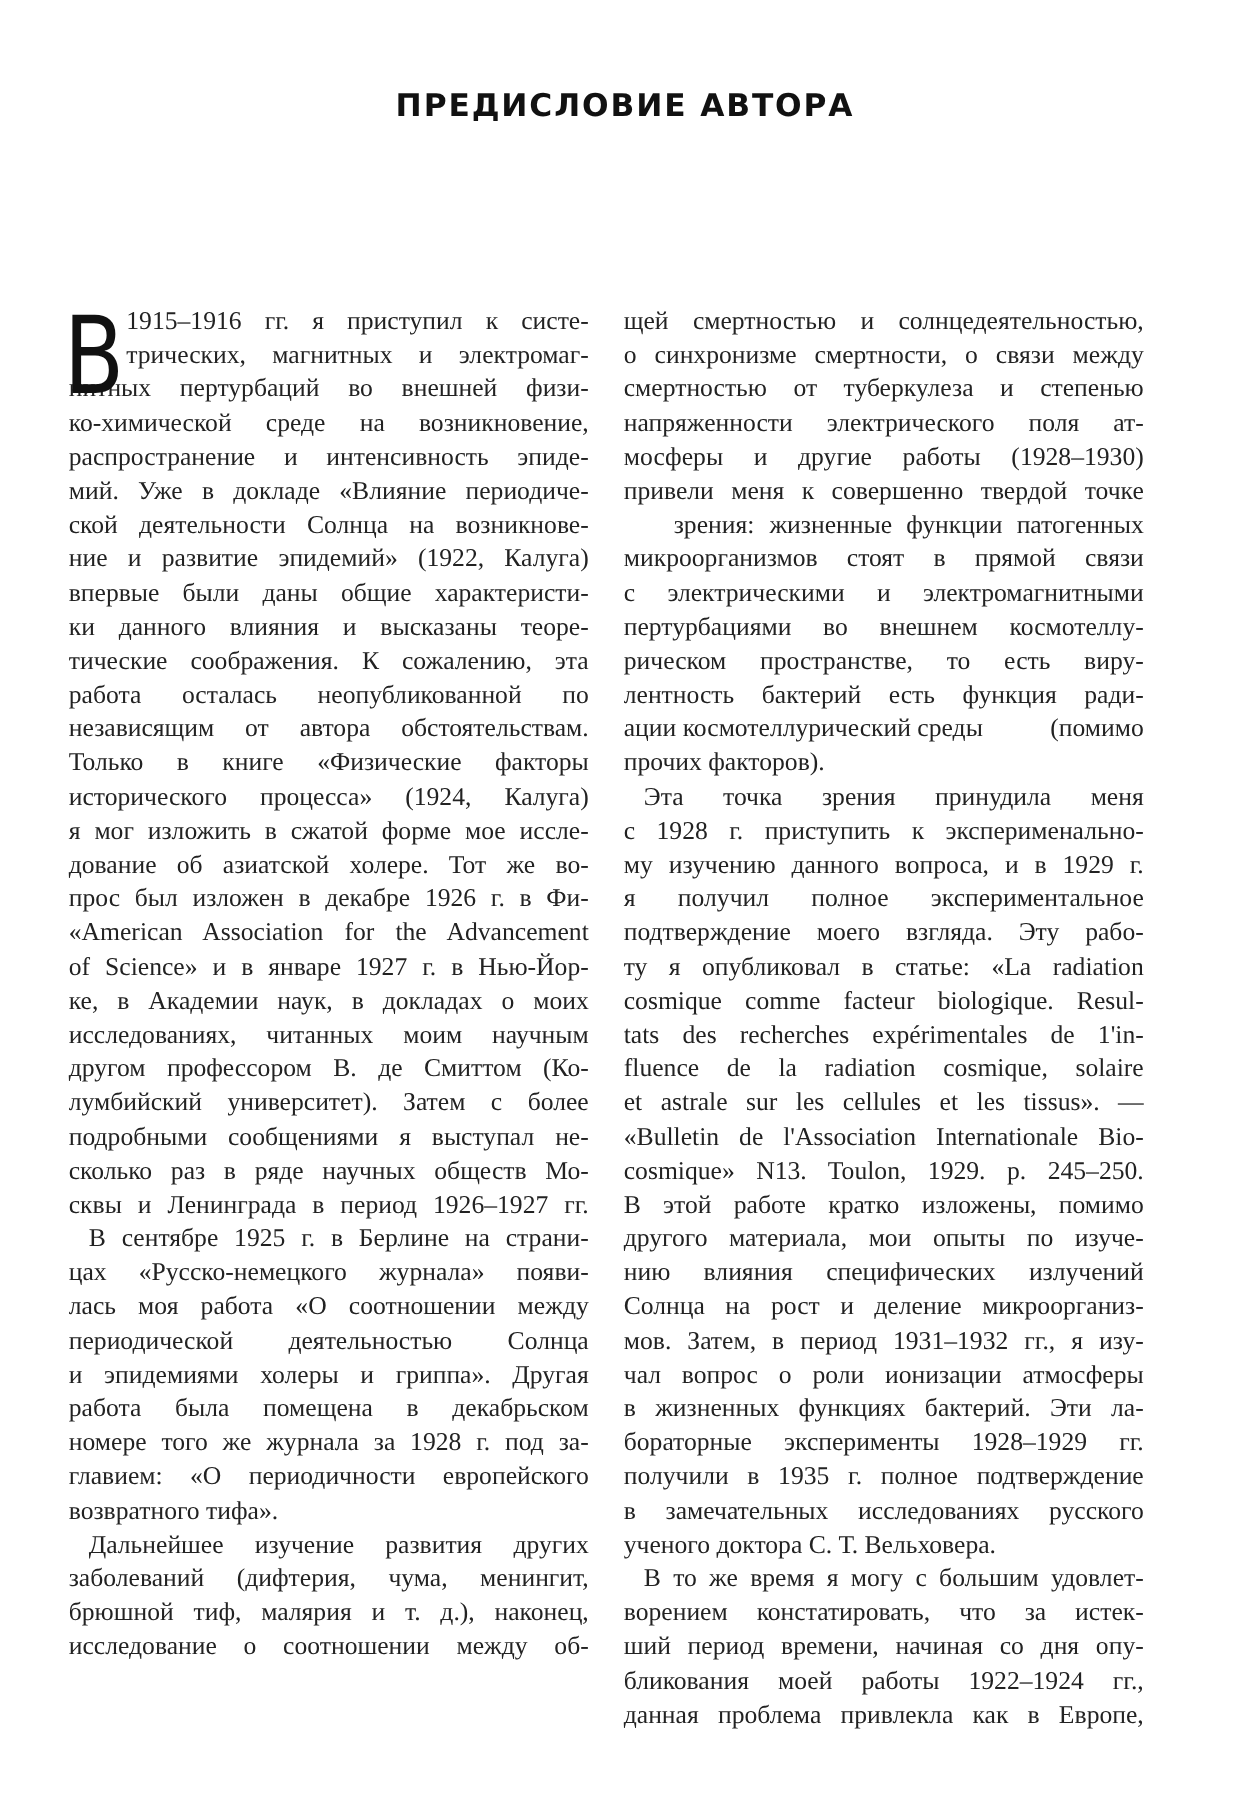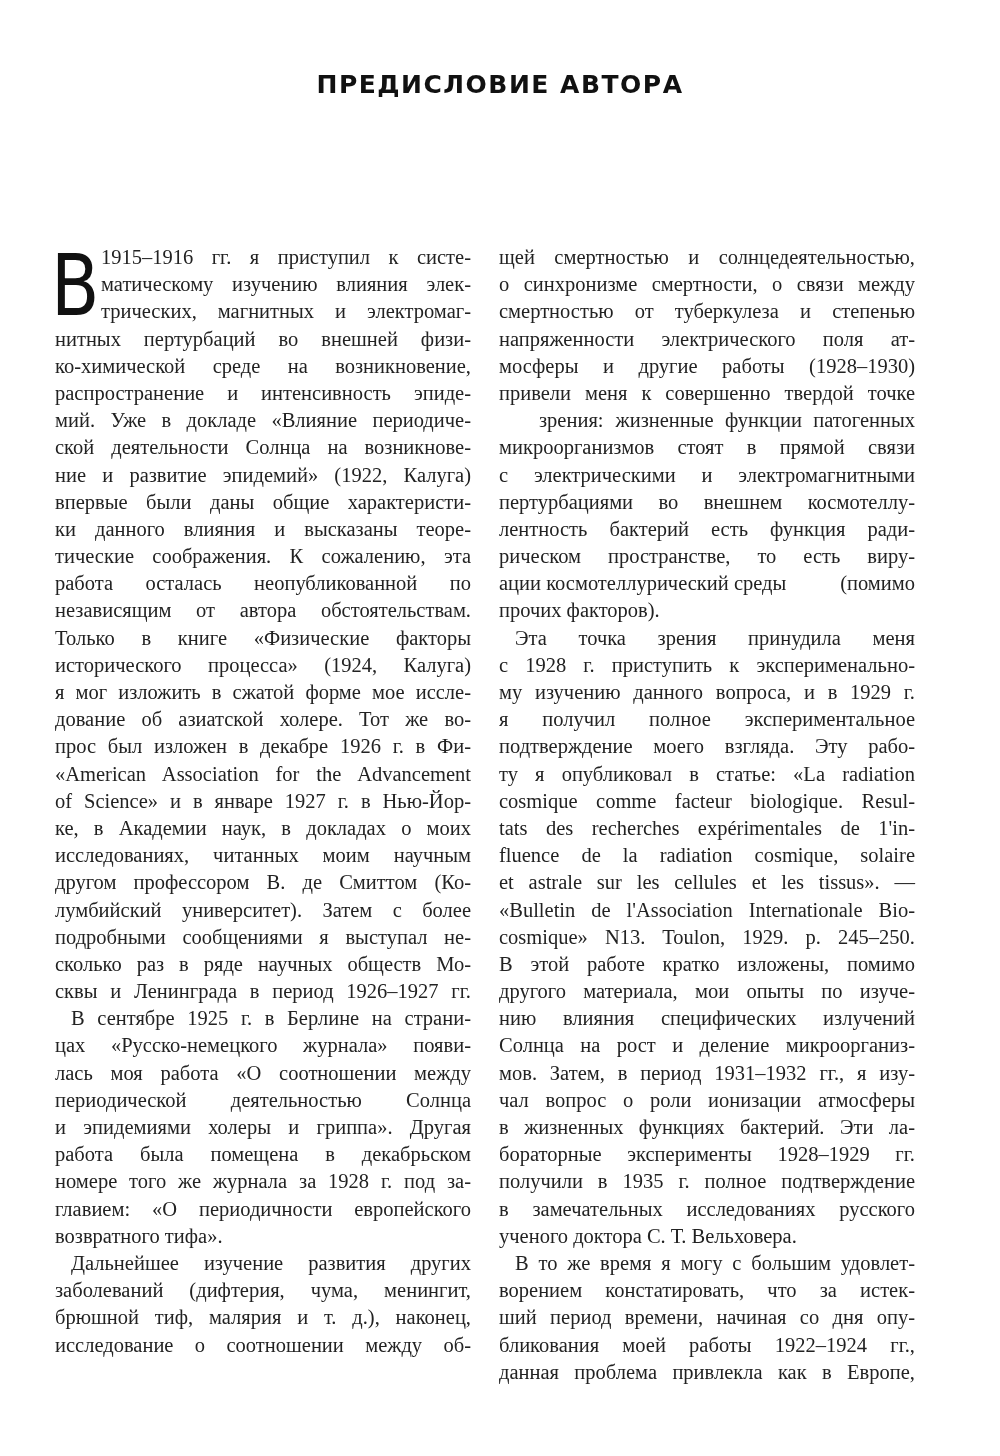--- a/index.html
+++ b/index.html
@@ -69,21 +69,20 @@
     }
   </style>
 </head>
 <body>
 
 <h1 class="page-title">ПРЕДИСЛОВИЕ АВТОРА</h1>
 
 <div class="column col-left">
   <span class="drop-cap">В</span>
   <div class="line drop">1915–1916 гг. я приступил к систе-</div>
-  <div class="line drop">матическому изучению влияния элек-</div>
   <div class="line drop">трических, магнитных и электромаг-</div>
   <div class="line">нитных пертурбаций во внешней физи-</div>
   <div class="line">ко-химической среде на возникновение,</div>
   <div class="line">распространение и интенсивность эпиде-</div>
   <div class="line">мий. Уже в докладе «Влияние периодиче-</div>
   <div class="line">ской деятельности Солнца на возникнове-</div>
   <div class="line">ние и развитие эпидемий» (1922, Калуга)</div>
   <div class="line">впервые были даны общие характеристи-</div>
   <div class="line">ки данного влияния и высказаны теоре-</div>
   <div class="line">тические соображения. К сожалению, эта</div>
@@ -125,22 +124,22 @@
   <div class="line">напряженности электрического поля ат-</div>
   <div class="line">мосферы и другие работы (1928–1930)</div>
   <div class="line">привели меня к совершенно твердой точке</div>
   <div class="line" style="display:flex;justify-content:space-between;margin-left:40px;">
     <span>зрения:</span>
     <span class="it" style="flex:1;text-align:justify;text-align-last:justify;margin-left:12px;">жизненные функции патогенных</span>
   </div>
   <div class="line it">микроорганизмов стоят в прямой связи</div>
   <div class="line it">с электрическими и электромагнитными</div>
   <div class="line it">пертурбациями во внешнем космотеллу-</div>
+  <div class="line it">рическом пространстве, то есть виру-</div>
   <div class="line it">лентность бактерий есть функция ради-</div>
-  <div class="line it">рическом пространстве, то есть виру-</div>
   <div class="line" style="display:flex;justify-content:space-between;">
     <span class="it">ации космотеллурический среды</span>
     <span>(помимо</span>
   </div>
   <div class="line last">прочих факторов).</div>
   <div class="line indent">Эта точка зрения принудила меня</div>
   <div class="line">с 1928 г. приступить к эксперименально-</div>
   <div class="line">му изучению данного вопроса, и в 1929 г.</div>
   <div class="line">я получил полное экспериментальное</div>
   <div class="line">подтверждение моего взгляда. Эту рабо-</div>

